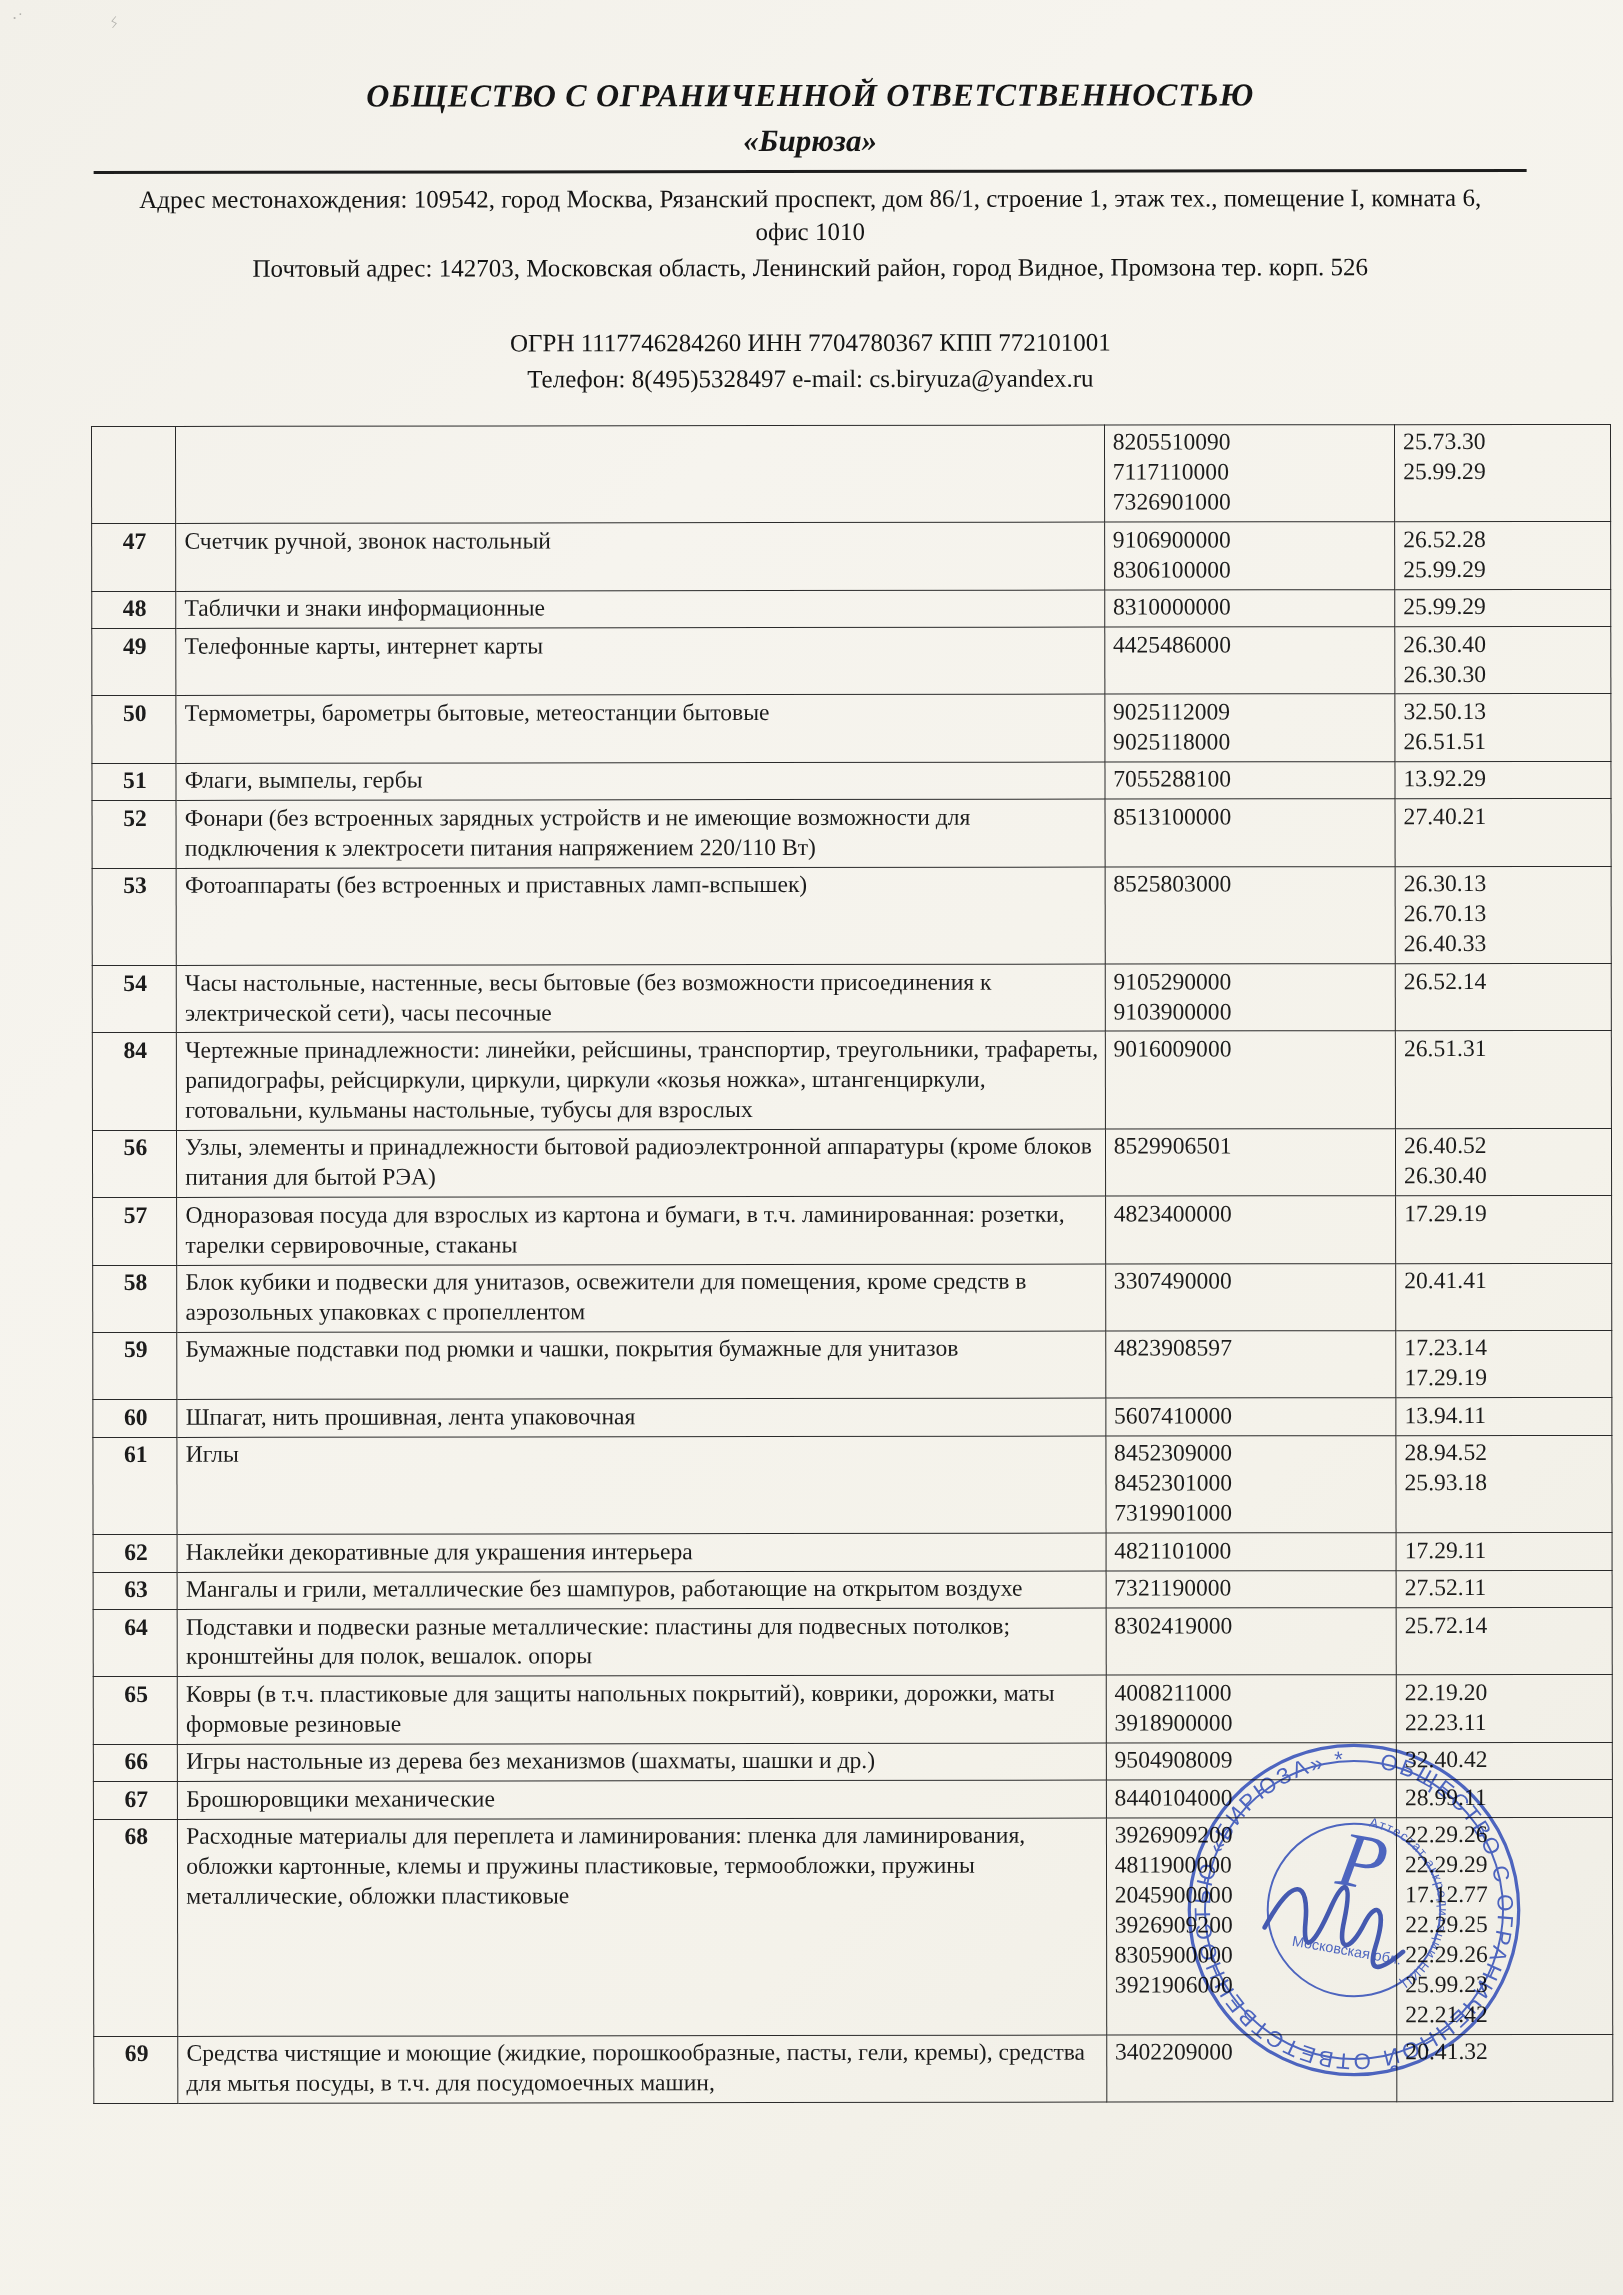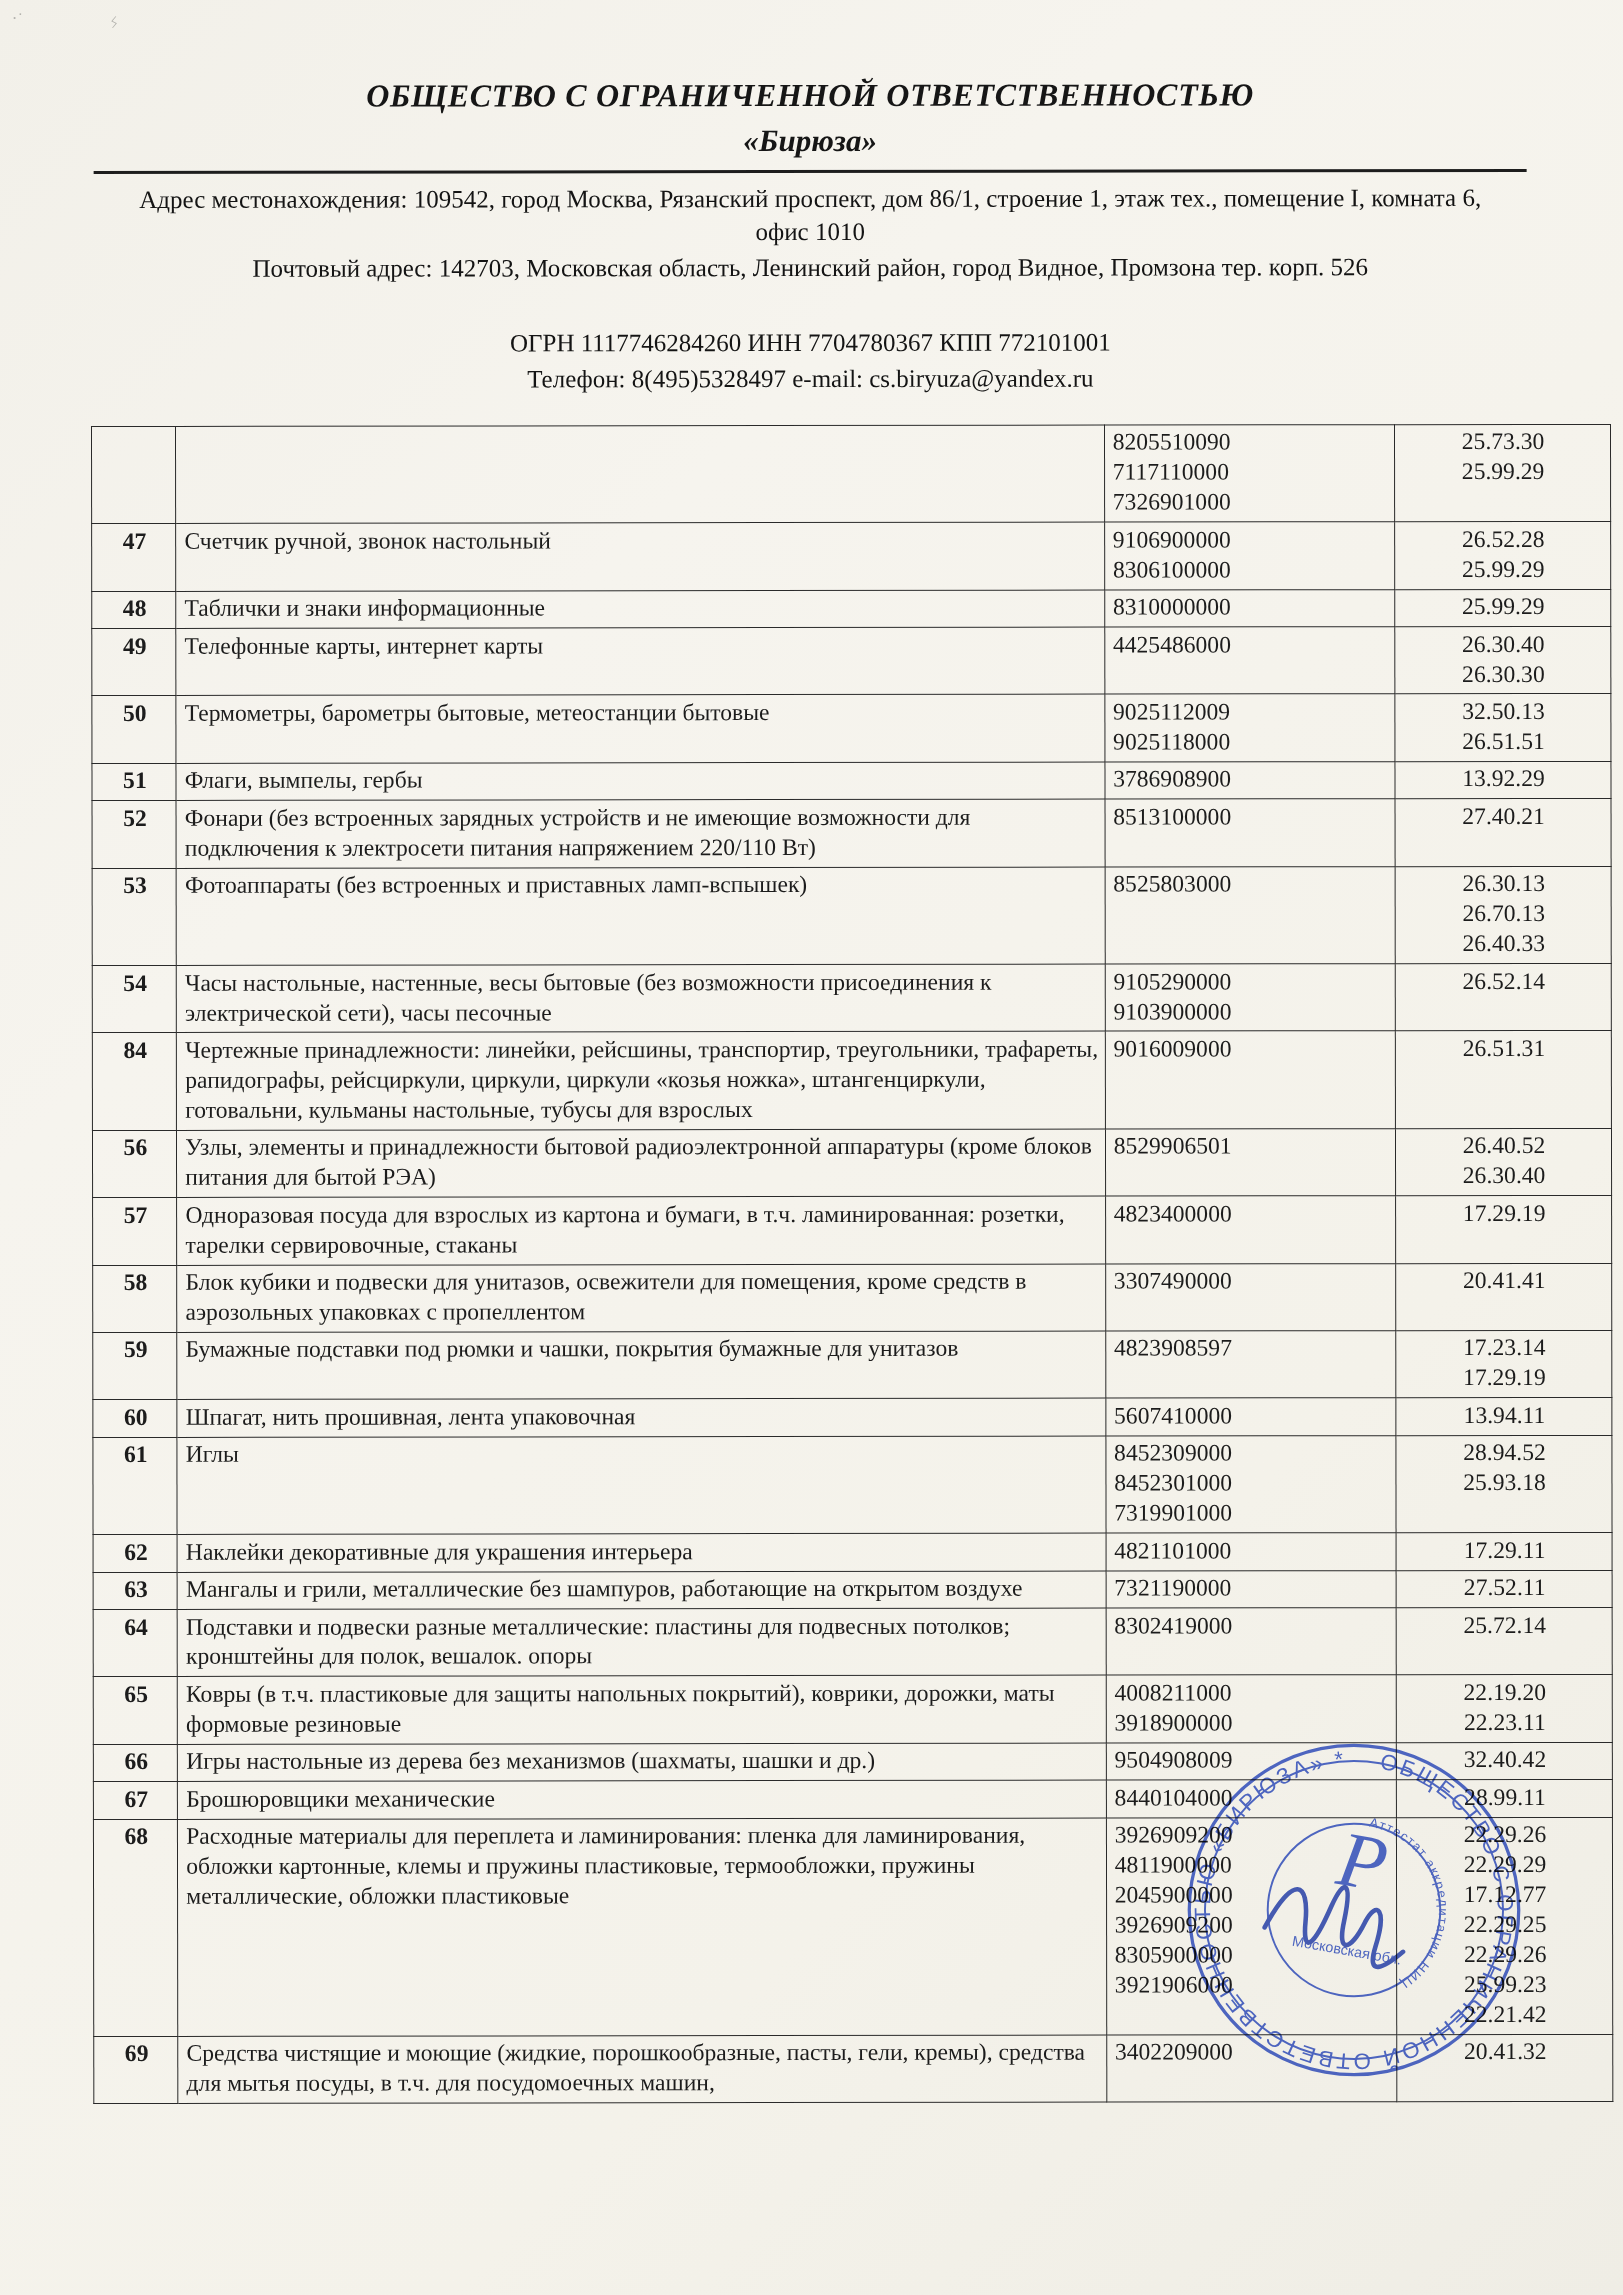--- a/index.html
+++ b/index.html
@@ -57,21 +57,21 @@
   }
   table.products td{
     border:1.3px solid #2a2a2a;
     vertical-align:top;
     padding:2.6px 6.5px 3.9px 7.9px;
     line-height:1.27;
   }
   td.col-num{width:69px;text-align:center;padding-left:2.6px;padding-right:2.6px;font-weight:bold;}
   td.col-desc{width:913px;}
   td.col-codes{width:275px;border-radius:7px;}
-  td.col-okpd{width:200px;text-align:center;}
+  td.col-okpd{width:200px;}
 
   
   .stamp{
     position:absolute;
     left:1171px;top:1727px;
     width:366px;height:366px;
     opacity:.82;
     mix-blend-mode:multiply;
     transform:rotate(10deg);
     pointer-events:none;
@@ -179,21 +179,21 @@
             </td>
           </tr>
           <tr>
             <td class="col-num">
               <div>51</div>
             </td>
             <td class="col-desc">
               <div>Флаги, вымпелы, гербы</div>
             </td>
             <td class="col-codes">
-              <div>3786908900</div>
+              <div>7055288100</div>
             </td>
             <td class="col-okpd">
               <div>13.92.29</div>
             </td>
           </tr>
           <tr>
             <td class="col-num">
               <div>52</div>
             </td>
             <td class="col-desc">

